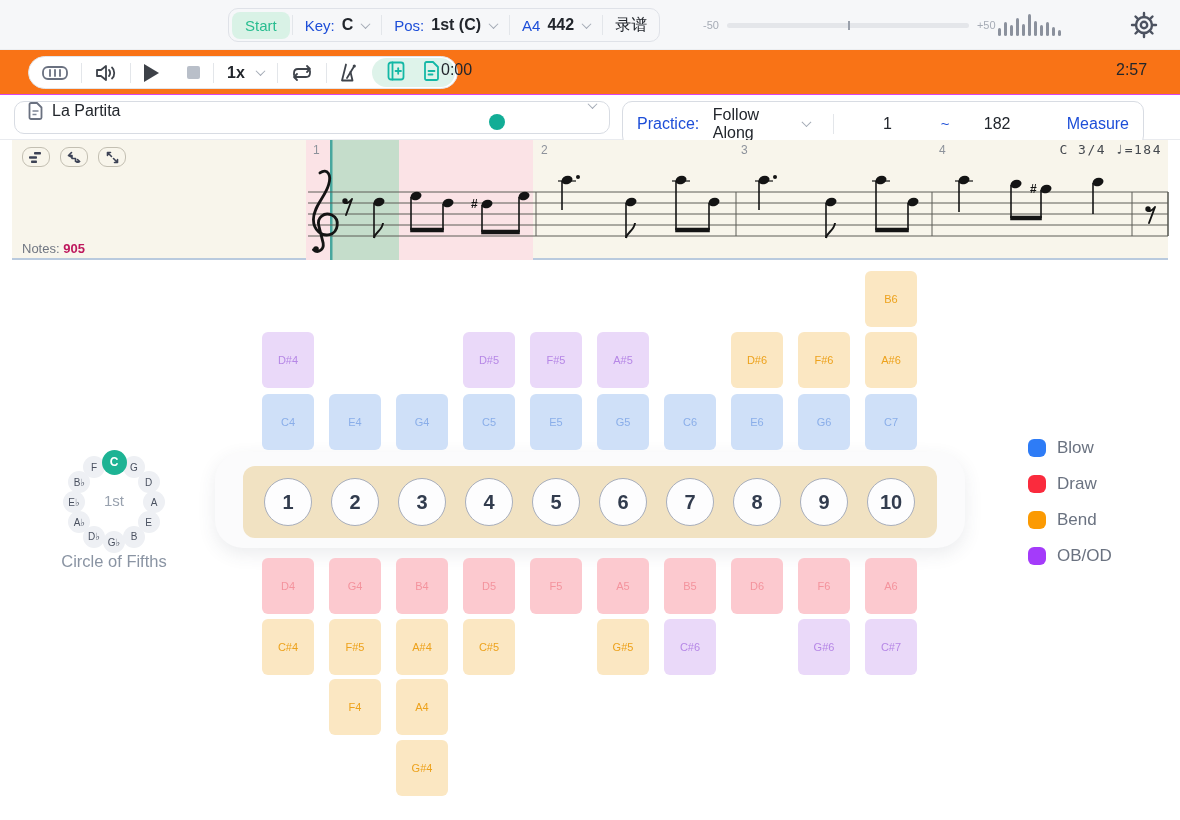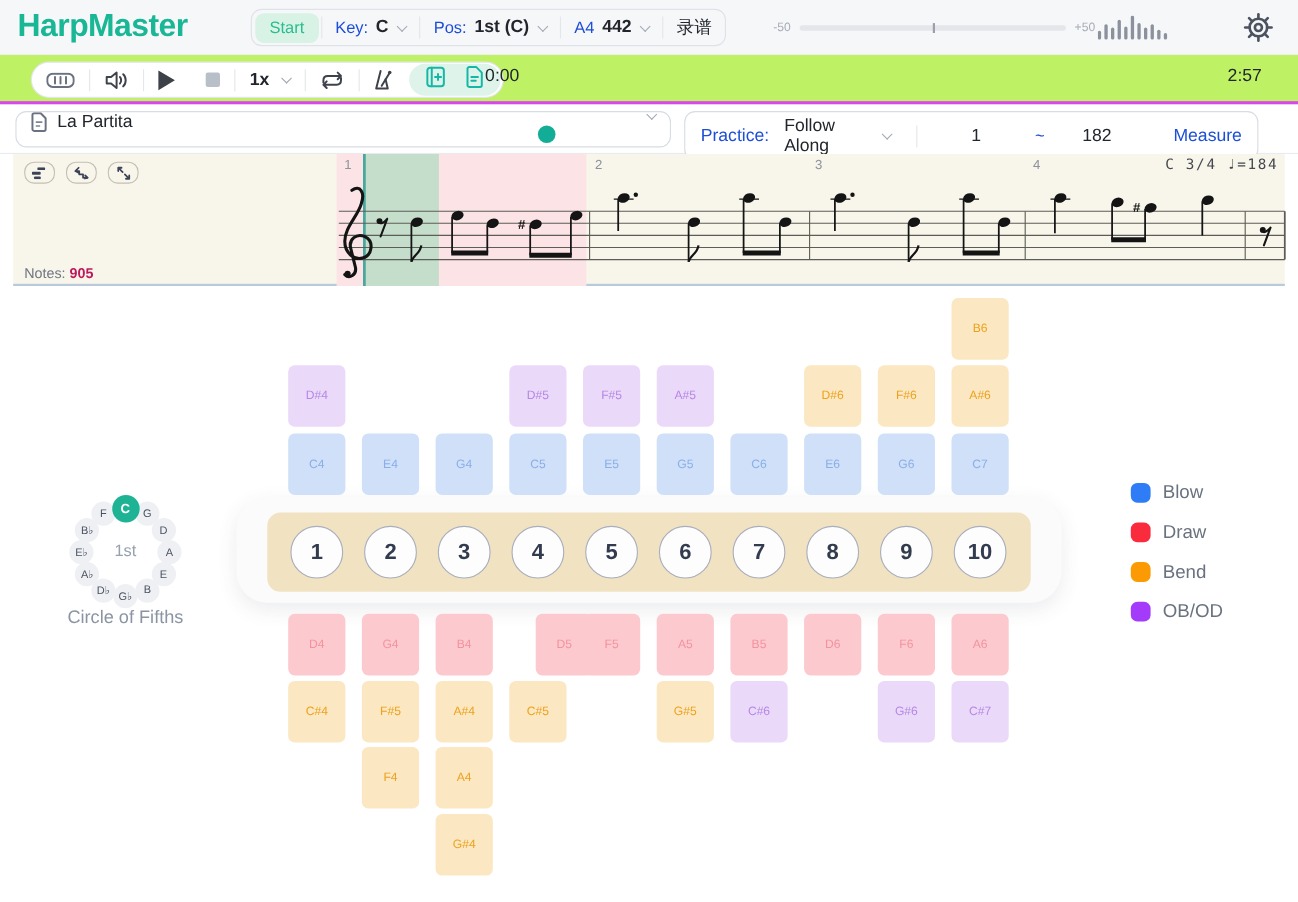--- a/index.html
+++ b/index.html
@@ -18,21 +18,21 @@
   .chev { display:inline-block; width:7px; height:7px; border-right:1.6px solid #a3aab5; border-bottom:1.6px solid #a3aab5; transform:rotate(45deg) translate(-1px,-1px); margin-left:2px; }
   .start-pill { background:#d9f2e6; color:#29bd90; font-size:15px; border-radius:8px; padding:5px 13px; margin:0 2px 0 3px; }
   .detune { position:absolute; left:703px; top:0; height:50px; display:flex; align-items:center; gap:8px; }
   .detune .lab { font-size:11px; color:#a6acb6; }
   .track { position:relative; width:242px; height:5px; background:#e4e6ea; border-radius:3px; }
   .track .tick { position:absolute; left:50%; top:-2px; width:2px; height:9px; background:#9aa0ab; }
   .eq-icon { position:absolute; left:998px; top:14px; }
   .gear { position:absolute; left:1129px; top:10px; width:30px; height:30px; }
 
   
-  .row2 { position:absolute; left:0; top:50px; width:1180px; height:45px; background:#bef264; border-bottom:3px solid #d946ef; }
+  .row2 { position:absolute; left:0; top:50px; width:1180px; height:45px; background:#f97316; border-bottom:1px solid #d946ef; }
   .tpill { position:absolute; left:28px; top:6px; height:33px; border:1px solid #e2e5ea; border-radius:17px; display:flex; align-items:center; background:#fff; }
   .tseg { display:flex; align-items:center; gap:10px; padding:0 13px; height:100%; }
   .play-tri { width:0; height:0; border-left:15px solid #3d4148; border-top:9px solid transparent; border-bottom:9px solid transparent; }
   .stop-sq { width:13px; height:13px; background:#b9bfc9; border-radius:2px; }
   .mint-seg { display:flex; align-items:center; gap:18px; background:#def3ea; border-radius:15px; height:29px; padding:0 15px; margin:0 2px; }
   .t-time { position:absolute; top:11px; font-size:16px; color:#22262c; }
   .p-knob { position:absolute; left:489px; top:64px; width:16px; height:16px; border-radius:50%; background:#12ad96; z-index:2; }
   .p-bar { position:absolute; left:497px; top:68px; width:603px; height:7px; background:#37393d; border-radius:4px; }
 
   
@@ -76,21 +76,20 @@
   svg .ic-dark { stroke:#3e434b; stroke-width:1.8; fill:none; stroke-linecap:round; stroke-linejoin:round; }
   svg .ic-teal { stroke:#14b8a6; stroke-width:1.8; fill:none; stroke-linecap:round; stroke-linejoin:round; }
   svg .ic-navy { stroke:#3d4356; stroke-width:1.6; fill:none; stroke-linecap:round; stroke-linejoin:round; }
 </style>
 </head>
 <body>
 
 <div id="app">
 
   <div class="header">
-    <div class="logo">HarpMaster</div>
 
     <div class="hgroup">
       <span class="start-pill">Start</span>
       <span class="vdiv"></span>
       <div class="hseg">
         <span class="muted">Key:</span>
         <span class="val">C</span>
         <span class="chev"></span>
       </div>
       <span class="vdiv"></span>
@@ -387,21 +386,21 @@
       <div class="cell blow" style="left: 463px; top: 132px;">C5</div>
       <div class="cell blow" style="left: 530px; top: 132px;">E5</div>
       <div class="cell blow" style="left: 597px; top: 132px;">G5</div>
       <div class="cell blow" style="left: 664px; top: 132px;">C6</div>
       <div class="cell blow" style="left: 731px; top: 132px;">E6</div>
       <div class="cell blow" style="left: 798px; top: 132px;">G6</div>
       <div class="cell blow" style="left: 865px; top: 132px;">C7</div>
       <div class="cell draw" style="left: 262px; top: 296px;">D4</div>
       <div class="cell draw" style="left: 329px; top: 296px;">G4</div>
       <div class="cell draw" style="left: 396px; top: 296px;">B4</div>
-      <div class="cell draw" style="left: 463px; top: 296px; margin-left: 24px;">D5</div>
+      <div class="cell draw" style="left: 463px; top: 296px;">D5</div>
       <div class="cell draw" style="left: 530px; top: 296px;">F5</div>
       <div class="cell draw" style="left: 597px; top: 296px;">A5</div>
       <div class="cell draw" style="left: 664px; top: 296px;">B5</div>
       <div class="cell draw" style="left: 731px; top: 296px;">D6</div>
       <div class="cell draw" style="left: 798px; top: 296px;">F6</div>
       <div class="cell draw" style="left: 865px; top: 296px;">A6</div>
       <div class="cell bend" style="left: 262px; top: 357px;">C#4</div>
       <div class="cell bend" style="left: 329px; top: 357px;">F#5</div>
       <div class="cell bend" style="left: 396px; top: 357px;">A#4</div>
       <div class="cell bend" style="left: 463px; top: 357px;">C#5</div>

